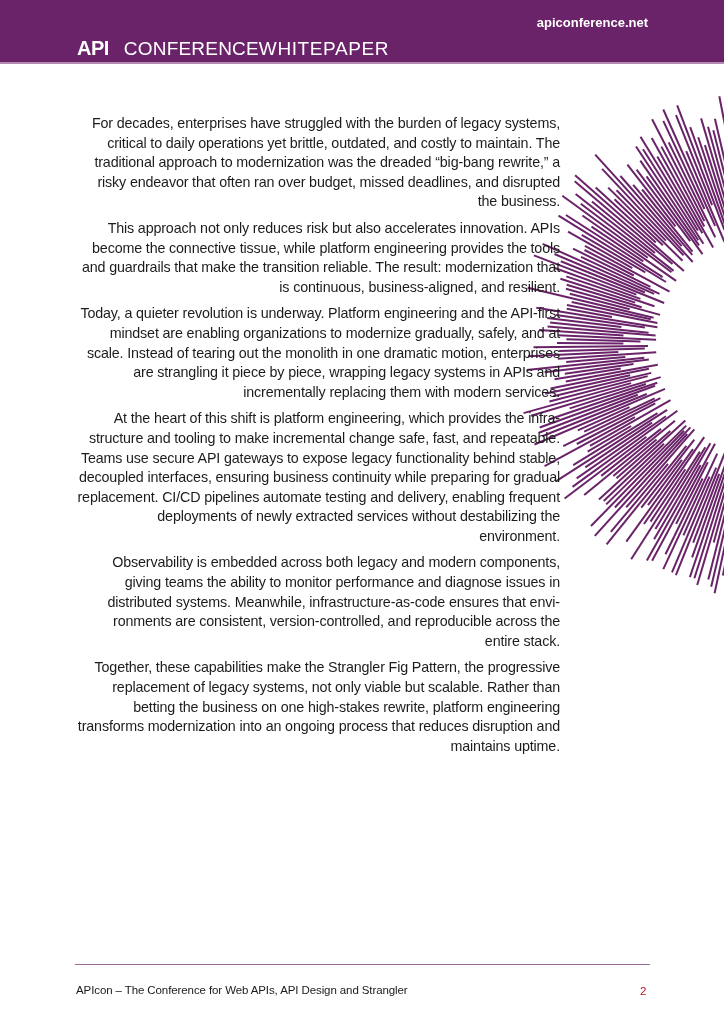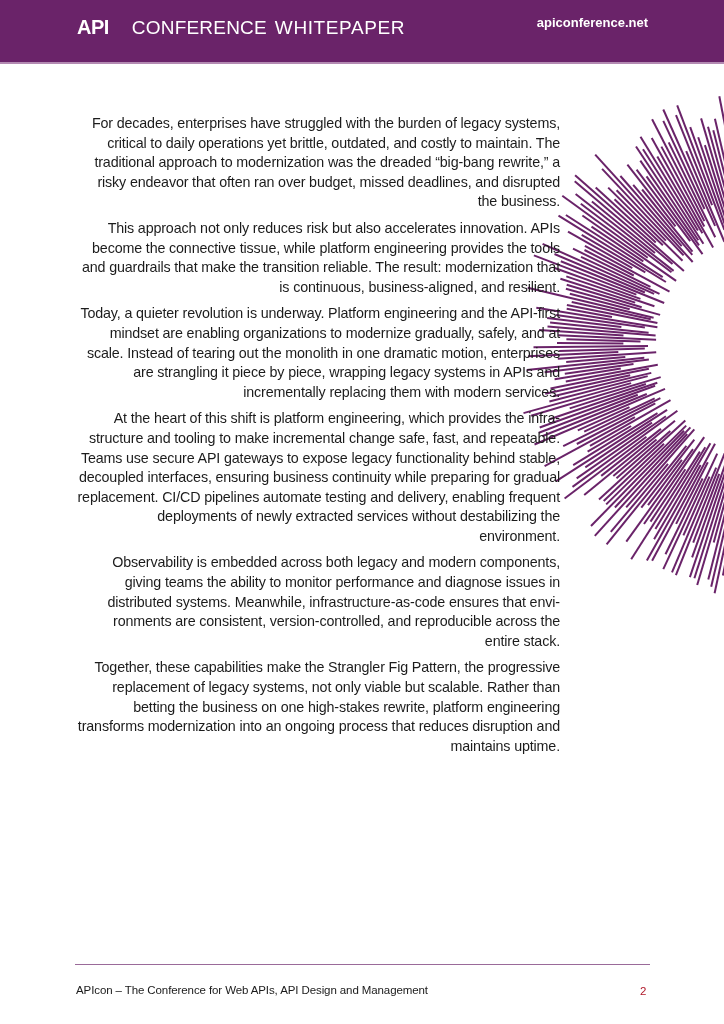--- a/index.html
+++ b/index.html
@@ -7,24 +7,23 @@
       width: 724px; height: 1024px; position: relative; overflow: hidden;
       background: #ffffff;
       font-family: "Liberation Sans", "DejaVu Sans", sans-serif;
       color: #1a1a1a;
     }
     .header {
       position: absolute; left: 0; top: 0; width: 724px; height: 62px;
       background: #6a2369;
     }
     .header .brand {
-      position: absolute; left: 77px; top: 16px; height: 24px;
+      position: absolute; left: 77px; top: 37px; height: 24px;
       display: flex; align-items: baseline; color: #ffffff;
       white-space: nowrap;
-      gap: 8px;
     }
     .brand .api {
       font-weight: bold; font-size: 20px; letter-spacing: -0.5px;
       font-family: "Liberation Sans", sans-serif;
     }
     .brand .conf {
       font-size: 19px; letter-spacing: 0.2px; margin-left: 15px;
       font-family: "Liberation Sans", sans-serif;
     }
     .brand .wp {
@@ -234,14 +233,14 @@
 <div class="content">
   <p>For decades, enterprises have struggled with the burden of legacy sys­tems, critical to daily operations yet brittle, outdated, and costly to main­tain. The traditional approach to modernization was the dreaded “big-bang rewrite,” a risky endeavor that often ran over budget, missed deadlines, and disrupted the business.</p>
   <p>This approach not only reduces risk but also accelerates innova­tion. APIs become the connective tissue, while platform engineering provides the tools and guardrails that make the transition reliable. The result: modernization that is continuous, business-aligned, and resilient.</p>
   <p>Today, a quieter revolution is underway. Platform engineering and the API-first mindset are enabling organizations to modernize gradually, safely, and at scale. Instead of tearing out the monolith in one dramatic motion, enterprises are strangling it piece by piece, wrapping legacy systems in APIs and incrementally replacing them with modern ser­vices.</p>
   <p>At the heart of this shift is platform engineering, which provides the infra­structure and tooling to make incremental change safe, fast, and repeata­ble. Teams use secure API gateways to expose legacy functionality behind stable, decoupled interfaces, ensuring business continuity while preparing for gradual replacement. CI/CD pipelines automate testing and delivery, enabling frequent deployments of newly extracted services without desta­bilizing the environment.</p>
   <p>Observability is embedded across both legacy and modern components, giving teams the ability to monitor performance and diagnose issues in distributed systems. Meanwhile, infrastructure-as-code ensures that envi­ronments are consistent, version-controlled, and reproducible across the entire stack.</p>
   <p>Together, these capabilities make the Strangler Fig Pattern, the progres­sive replacement of legacy systems, not only viable but scalable. Rather than betting the business on one high-stakes rewrite, platform engineering transforms modernization into an ongoing process that reduces disruption and maintains uptime.</p>
 </div>
 
 <div class="footer-rule"></div>
-<div class="footer-text">APIcon – The Conference for Web APIs, API Design and Management</div>
+<div class="footer-text">APIcon – The Conference for Web APIs, API Design and Strangler</div>
 <div class="page-num">2</div>
 
 </body></html>

